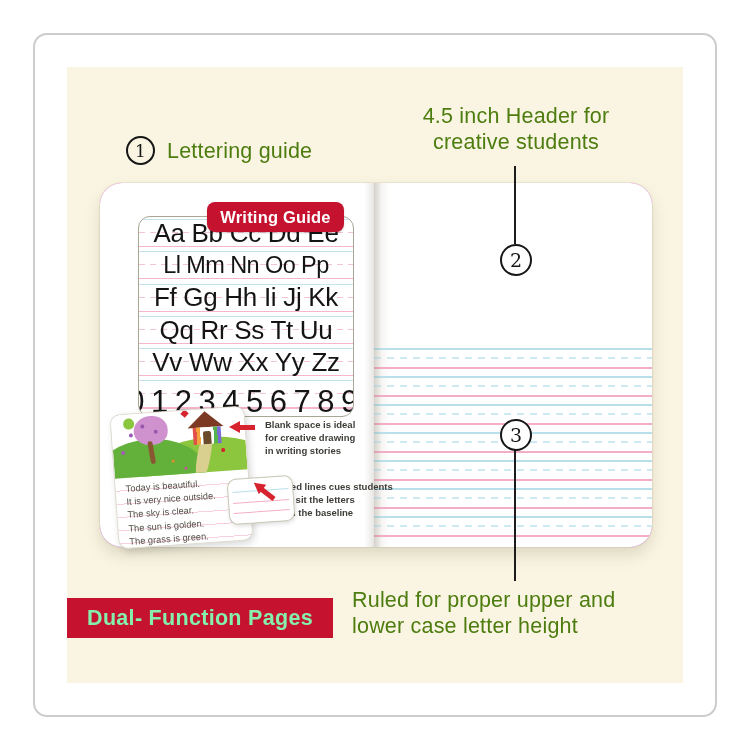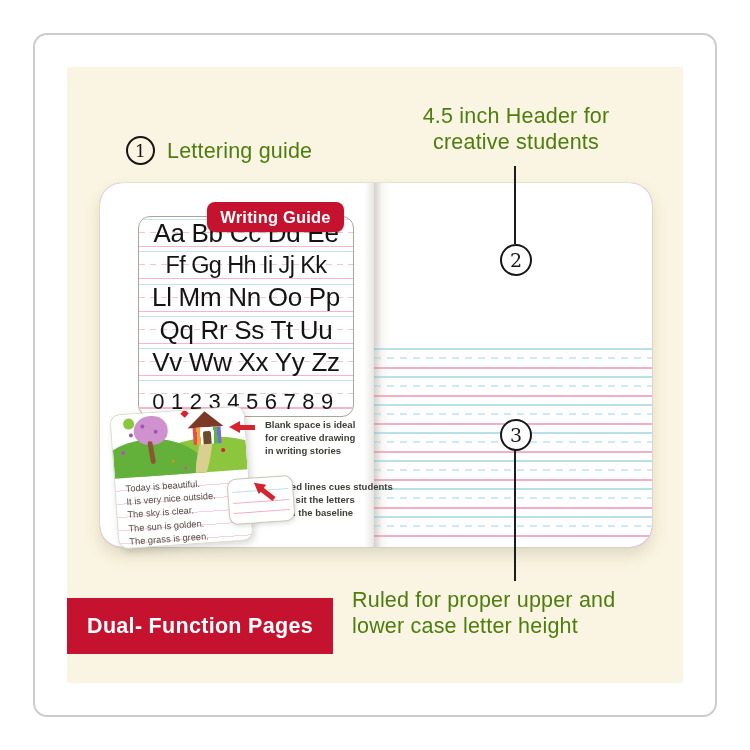--- a/index.html
+++ b/index.html
@@ -44,21 +44,21 @@
   .banner{position:absolute;left:75px;top:19px;width:137px;height:30px;background:#c4122f;border-radius:8px;
           display:flex;align-items:center;justify-content:center;color:#fff;font-weight:bold;
           font-size:16.5px;letter-spacing:.2px;z-index:6;box-shadow:0 1px 2px rgba(0,0,0,.2);margin-left:32px;}
   .arow{height:32.3px;position:relative;display:flex;align-items:center;justify-content:center;}
   .arow::before{content:"";position:absolute;top:2px;left:0;right:0;height:1px;background:#c2e4ee;}
   .arow::after{content:"";position:absolute;top:29px;left:0;right:0;height:1.2px;background:#f5b5cb;}
   .arow .dashmid{position:absolute;top:15px;left:0;right:0;height:1px;
         background:repeating-linear-gradient(90deg,#f4c3d4 0 6px,transparent 6px 11px);}
   .ltr{position:relative;z-index:2;font-size:26px;color:#141414;white-space:nowrap;letter-spacing:-.3px;}
   .arow:nth-child(2) .ltr{font-size:23.5px;letter-spacing:-.6px;}
-  .arow:nth-child(6) .ltr{letter-spacing:6.5px;font-size:22px;margin-top:14px;}
+  .arow:nth-child(6) .ltr{letter-spacing:6.5px;font-size:31px;margin-top:14px;}
 
   
   .story-card{position:absolute;left:114px;top:410px;width:133px;height:133px;background:#fff;
               border:1px solid #dedbd0;border-radius:10px;transform:rotate(-4deg);z-index:12;
               box-shadow:2px 3px 7px rgba(0,0,0,.15);overflow:hidden;}
   .scene{position:relative;height:63px;overflow:hidden;background:#fff;}
   .hill-right{position:absolute;right:-34px;top:28px;width:140px;height:80px;background:#8cc63f;border-radius:50%;}
   .hill-left{position:absolute;left:-20px;top:26px;width:112px;height:72px;background:#63b13a;border-radius:50%;}
   .path{position:absolute;left:84px;top:20px;width:13px;height:52px;background:#d9d08f;
         border-radius:45%;transform:rotate(14deg);}
@@ -86,22 +86,22 @@
 
   
   .callout{position:absolute;z-index:13;font-size:9.5px;line-height:13px;font-weight:bold;color:#3f3d38;}
   .arrow{position:absolute;width:27px;height:12px;z-index:15;}
   .arrow::before{content:"";position:absolute;left:0;top:0;border-top:6px solid transparent;
         border-bottom:6px solid transparent;border-right:11px solid #d6232e;}
   .arrow::after{content:"";position:absolute;left:10px;top:3.5px;width:16px;height:5px;background:#d6232e;}
   .arrow.diag{transform:rotate(38deg);}
 
   
-  .badge{position:absolute;left:67px;top:598px;width:266px;height:56px;background:#c4122f;
-         display:flex;align-items:center;justify-content:center;color:#ffffff;font-weight:bold;
+  .badge{position:absolute;left:67px;top:598px;width:266px;height:40px;background:#c4122f;
+         display:flex;align-items:center;justify-content:center;color:#86efac;font-weight:bold;
          font-size:21.5px;letter-spacing:.3px;z-index:5;}
 </style>
 </head>
 <body>
 
 <div class="canvas">
   <div class="frame"></div>
   <div class="cream"></div>
 
   <div class="step1-wrap">
@@ -123,25 +123,25 @@
   <div class="notebook">
     <div class="page-left">
 
       <div class="guide-card">
         <div class="arow">
             <span class="dashmid"></span>
             <span class="ltr">Aa Bb Cc Dd Ee</span>
           </div>
         <div class="arow">
             <span class="dashmid"></span>
+            <span class="ltr">Ll Mm Nn Oo Pp</span>
+          </div>
+        <div class="arow">
+            <span class="dashmid"></span>
             <span class="ltr">Ff Gg Hh Ii Jj Kk</span>
-          </div>
-        <div class="arow">
-            <span class="dashmid"></span>
-            <span class="ltr">Ll Mm Nn Oo Pp</span>
           </div>
         <div class="arow">
             <span class="dashmid"></span>
             <span class="ltr">Qq Rr Ss Tt Uu</span>
           </div>
         <div class="arow">
             <span class="dashmid"></span>
             <span class="ltr">Vv Ww Xx Yy Zz</span>
           </div>
         <div class="arow">

